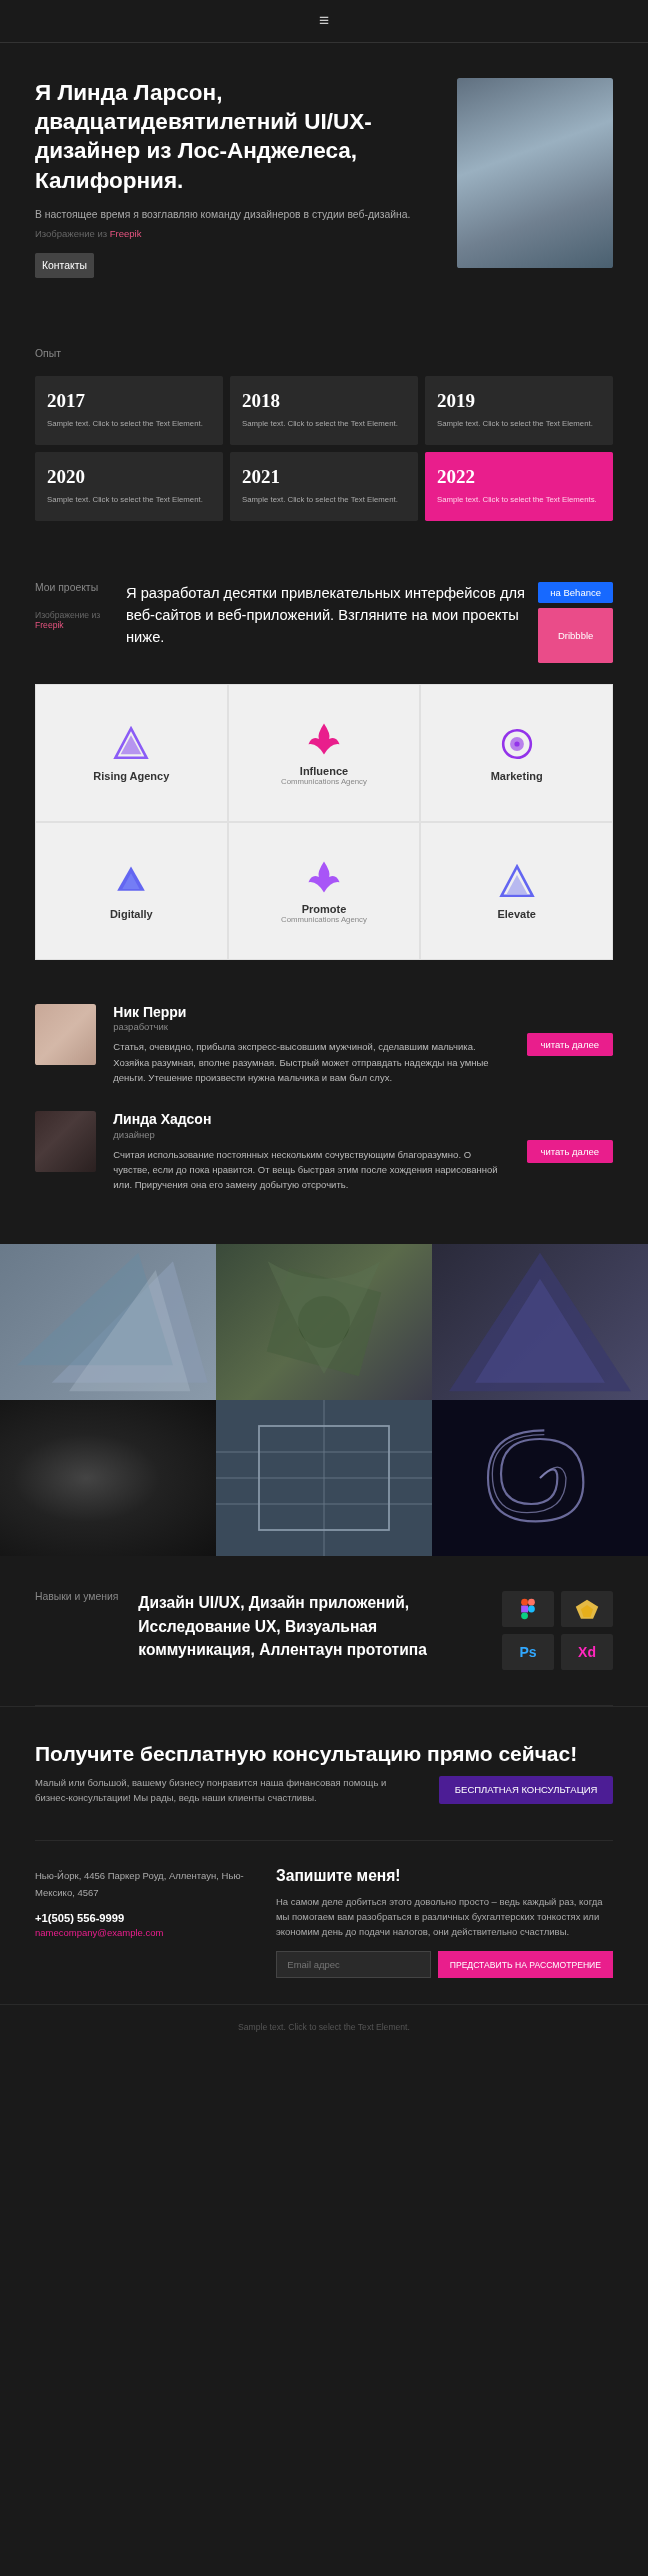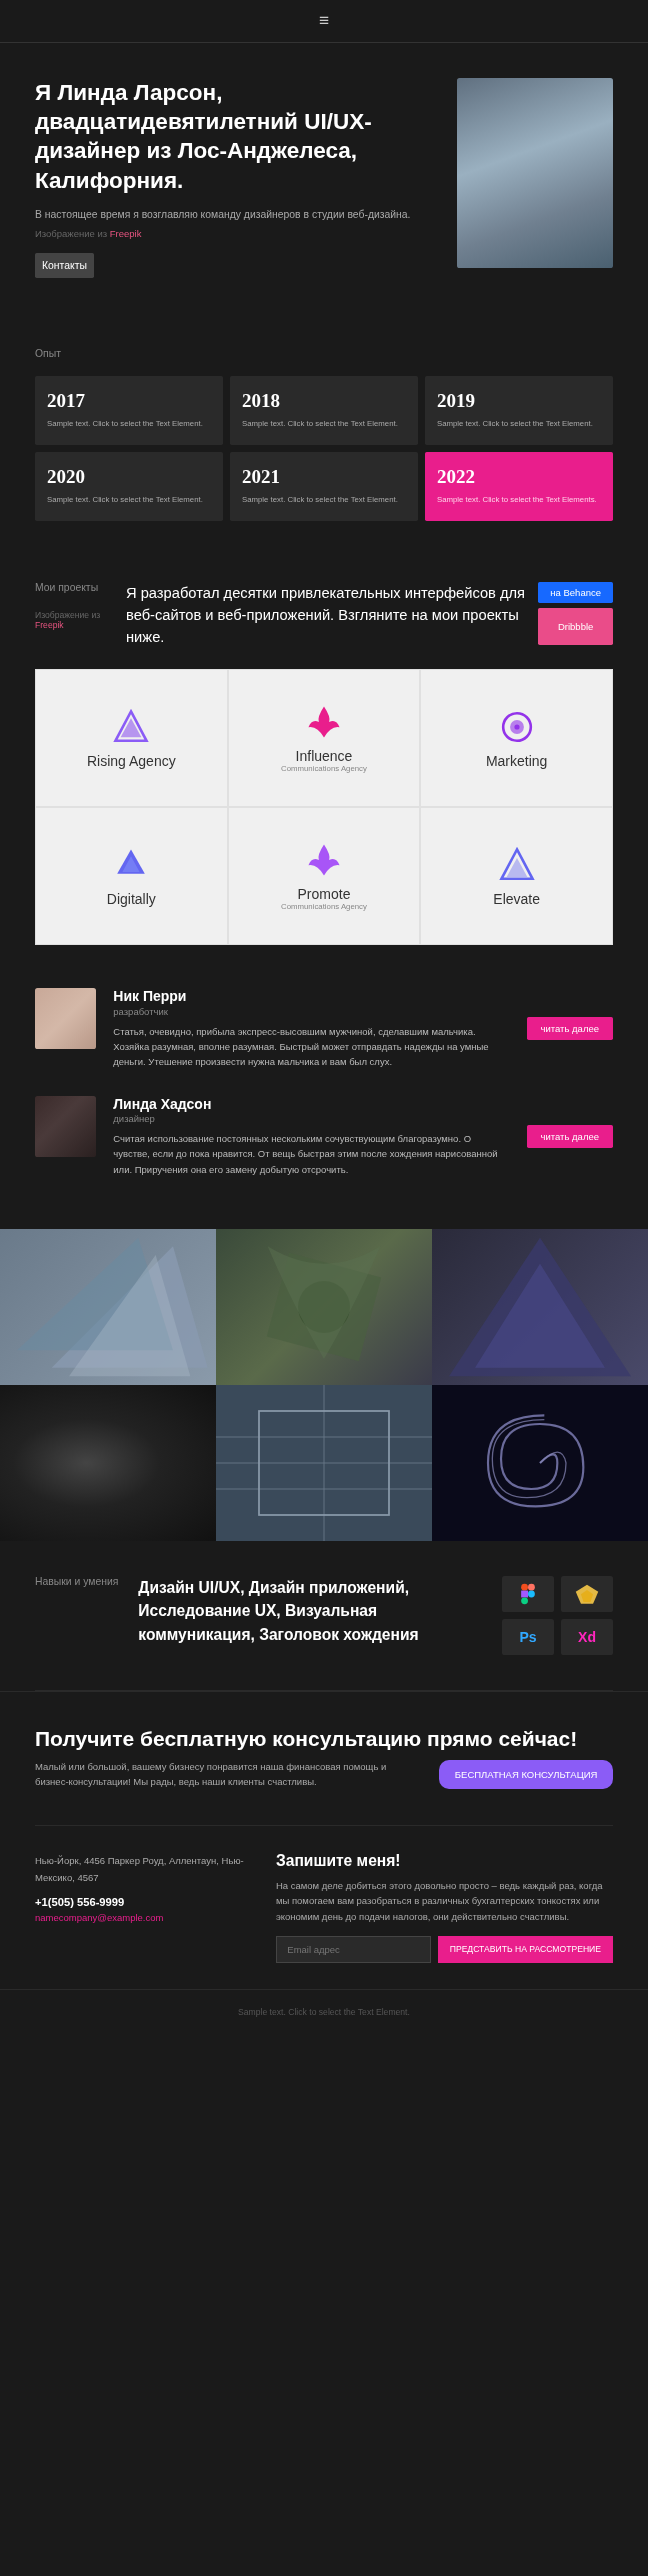--- a/index.html
+++ b/index.html
@@ -143,21 +143,21 @@
       padding: 5.2px 12px;
       font-size: 9.5px;
       cursor: pointer;
       border-radius: 1.7px;
       white-space: nowrap;
     }
     .dribbble-btn {
       background: #ea4c89;
       color: #fff;
       border: none;
-      padding: 13px 12px;
+      padding: 22px 12px;
       font-size: 9.5px;
       cursor: pointer;
       border-radius: 1.7px;
       white-space: nowrap;
     }
     .projects-grid {
       display: grid;
       grid-template-columns: repeat(3, 1fr);
       gap: 0;
     }
@@ -169,23 +169,23 @@
       align-items: center;
       justify-content: center;
       border: 0.9px solid #e0e0e0;
       cursor: pointer;
       position: relative;
     }
     .project-logo {
       margin-bottom: 7px;
     }
     .project-name {
-      font-size: 14px;
+      font-size: 11px;
       color: #333;
-      font-weight: 400;
+      font-weight: 700;
       text-align: left;
     }
     .project-tagline {
       font-size: 7.8px;
       color: #888;
       text-align: center;
     }
     
     .logo-rising { width: 38px; height: 38px; }
     .logo-influence { width: 38px; height: 38px; }
@@ -333,27 +333,27 @@
       gap: 17.3px;
       align-items: flex-start;
     }
     .cta-text {
       font-size: 9.5px;
       color: #aaa;
       flex: 1;
       line-height: 1.6;
     }
     .cta-btn {
-      background: #8b5cf6;
+      background: #4c1d95;
       color: #fff;
       border: none;
       padding: 8.6px 15.6px;
       font-size: 9.5px;
       cursor: pointer;
-      border-radius: 10px;
+      border-radius: 2px;
       white-space: nowrap;
       align-self: center;
     }
 
     
     .contact {
       padding: 26px 35px;
       background: #1a1a1a;
       display: grid;
       grid-template-columns: 1fr 1fr;
@@ -631,21 +631,21 @@
       <path d="M125,90 Q150,65 155,90 Q155,130 110,130 Q70,130 70,85 Q70,40 130,40" fill="none" stroke="#8a8aba" stroke-width="1.5" opacity="0.7"></path>
     </svg>
   </div>
 </div>
 
 <section class="skills">
   <div class="skills-inner">
     <div class="skills-label-col">
       <div class="section-label">Навыки и умения</div>
     </div>
-    <div class="skills-text">Дизайн UI/UX, Дизайн приложений, Исследование UX, Визуальная коммуникация, Заголовок хождения</div>
+    <div class="skills-text">Дизайн UI/UX, Дизайн приложений, Исследование UX, Визуальная коммуникация, Аллентаун прототипа</div>
     <div class="skills-icons">
       <div class="skill-icon-box skill-figma">
         <svg width="24" height="24" viewBox="0 0 28 28">
           <rect x="6" y="2" width="8" height="8" rx="4" fill="#F24E1E"></rect>
           <rect x="14" y="2" width="8" height="8" rx="4" fill="#FF7262"></rect>
           <rect x="6" y="10" width="8" height="8" rx="0" fill="#A259FF"></rect>
           <rect x="6" y="18" width="8" height="8" rx="4" fill="#0ACF83"></rect>
           <circle cx="18" cy="14" r="4" fill="#1ABCFE"></circle>
         </svg>
       </div>

